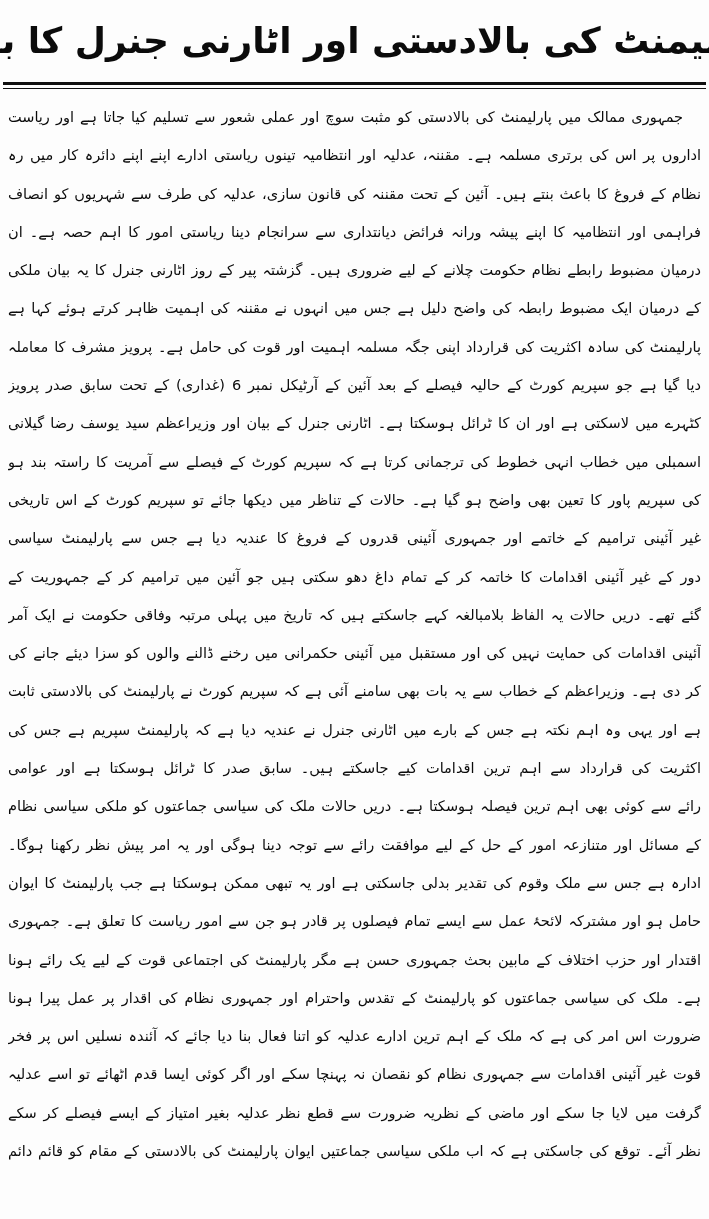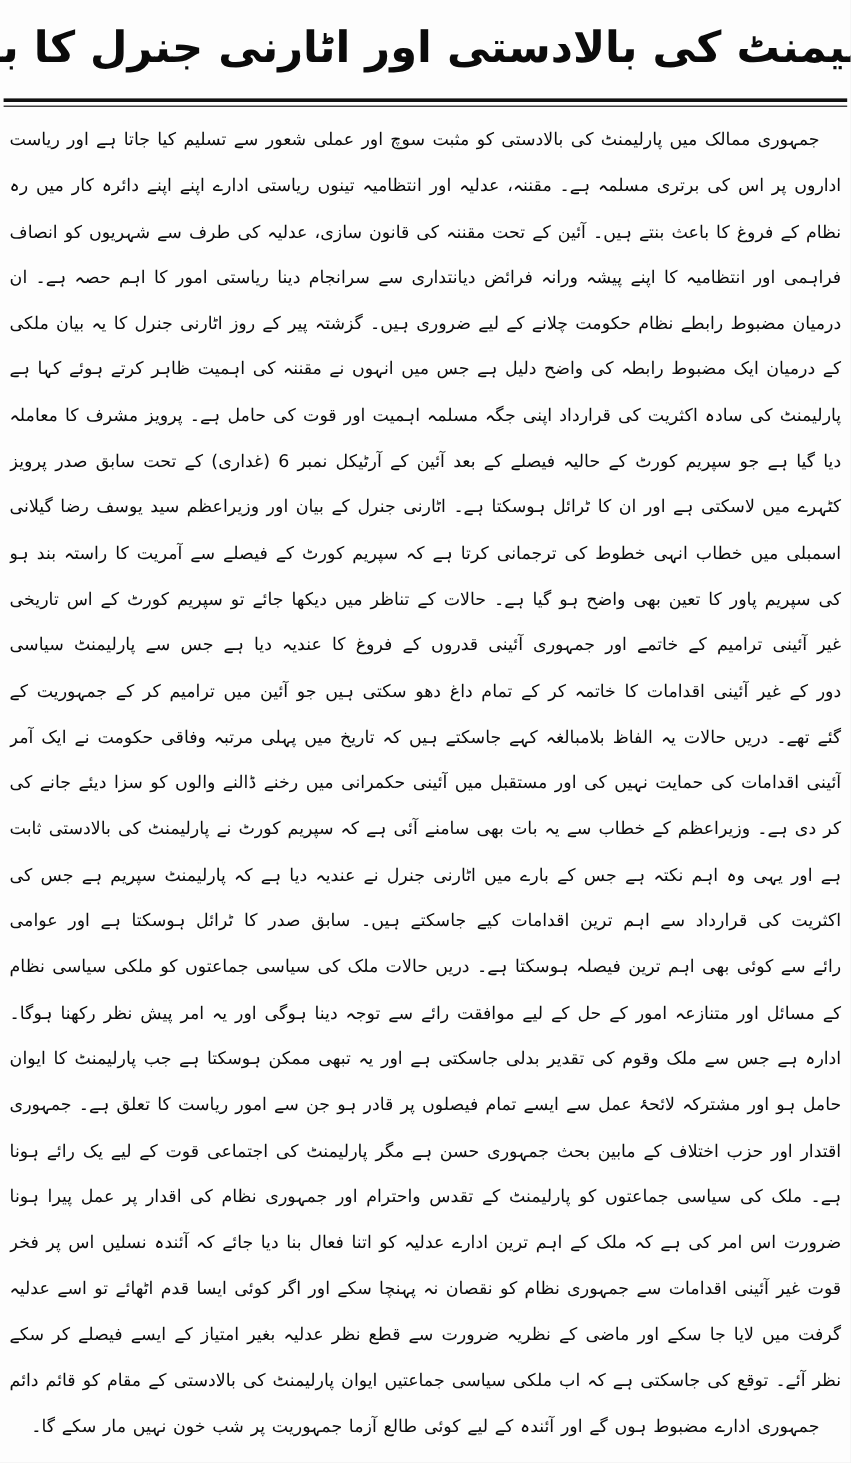--- a/index.html
+++ b/index.html
@@ -84,16 +84,15 @@
     <div class="bline">رائے سے کوئی بھی اہم ترین فیصلہ ہوسکتا ہے۔ دریں حالات ملک کی سیاسی جماعتوں کو ملکی سیاسی نظام کے استحکام، قوم</div>
     <div class="bline">کے مسائل اور متنازعہ امور کے حل کے لیے موافقت رائے سے توجہ دینا ہوگی اور یہ امر پیش نظر رکھنا ہوگا۔ پارلیمنٹ ہی وہ</div>
     <div class="bline">ادارہ ہے جس سے ملک وقوم کی تقدیر بدلی جاسکتی ہے اور یہ تبھی ممکن ہوسکتا ہے جب پارلیمنٹ کا ایوان اتفاق رائے کا</div>
     <div class="bline">حامل ہو اور مشترکہ لائحۂ عمل سے ایسے تمام فیصلوں پر قادر ہو جن سے امور ریاست کا تعلق ہے۔ جمہوری نظام میں حزب</div>
     <div class="bline">اقتدار اور حزب اختلاف کے مابین بحث جمہوری حسن ہے مگر پارلیمنٹ کی اجتماعی قوت کے لیے یک رائے ہونا بھی اہم</div>
     <div class="bline">ہے۔ ملک کی سیاسی جماعتوں کو پارلیمنٹ کے تقدس واحترام اور جمہوری نظام کی اقدار پر عمل پیرا ہونا ضروری ہے۔</div>
     <div class="bline">ضرورت اس امر کی ہے کہ ملک کے اہم ترین ادارے عدلیہ کو اتنا فعال بنا دیا جائے کہ آئندہ نسلیں اس پر فخر کر سکیں اور کوئی</div>
     <div class="bline">قوت غیر آئینی اقدامات سے جمہوری نظام کو نقصان نہ پہنچا سکے اور اگر کوئی ایسا قدم اٹھائے تو اسے عدلیہ کے توسط سے</div>
     <div class="bline">گرفت میں لایا جا سکے اور ماضی کے نظریہ ضرورت سے قطع نظر عدلیہ بغیر امتیاز کے ایسے فیصلے کر سکے جن سے انصاف ہوتا</div>
     <div class="bline">نظر آئے۔ توقع کی جاسکتی ہے کہ اب ملکی سیاسی جماعتیں ایوان پارلیمنٹ کی بالادستی کے مقام کو قائم دائم رکھیں گی۔</div>
-    <div class="bline centered">جمہوری ادارے مضبوط ہوں گے اور آئندہ کے لیے کوئی طالع آزما جمہوریت پر شب خون نہیں مار سکے گا۔</div>
   </div>
 
 </div>
 
 </body></html>

